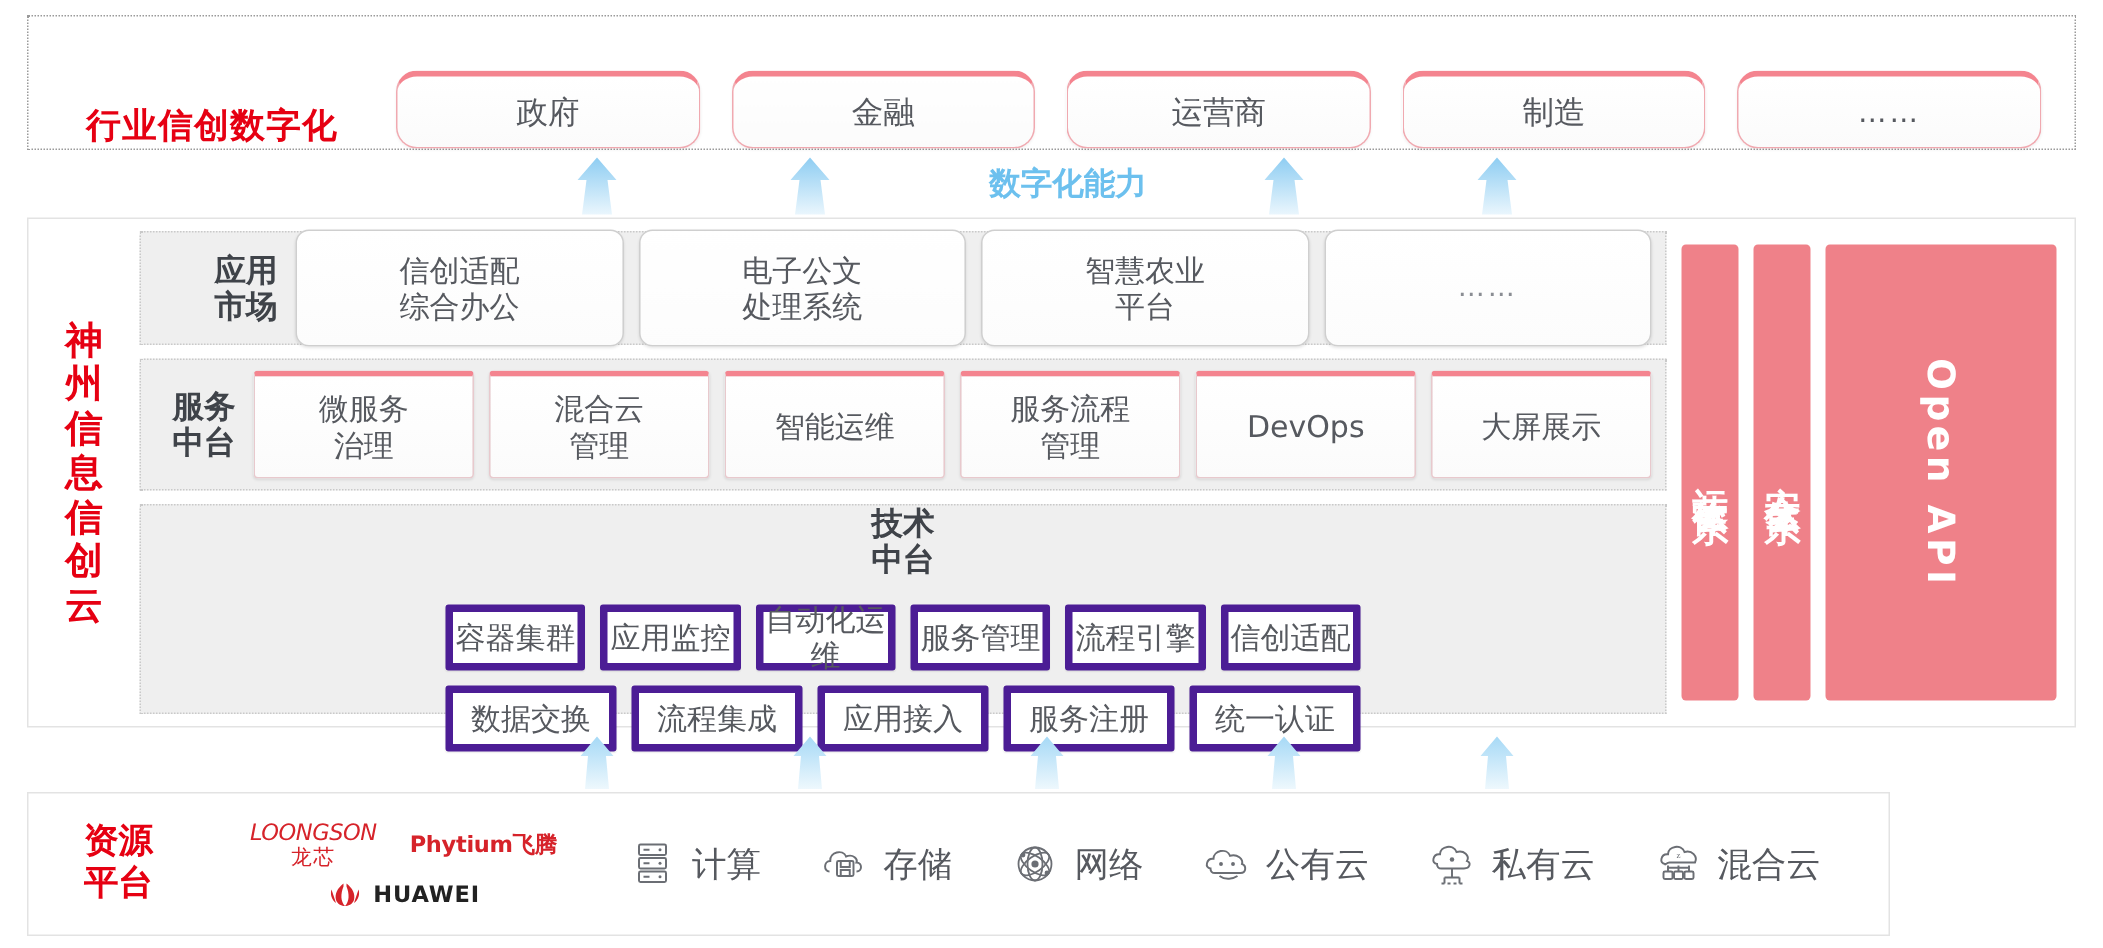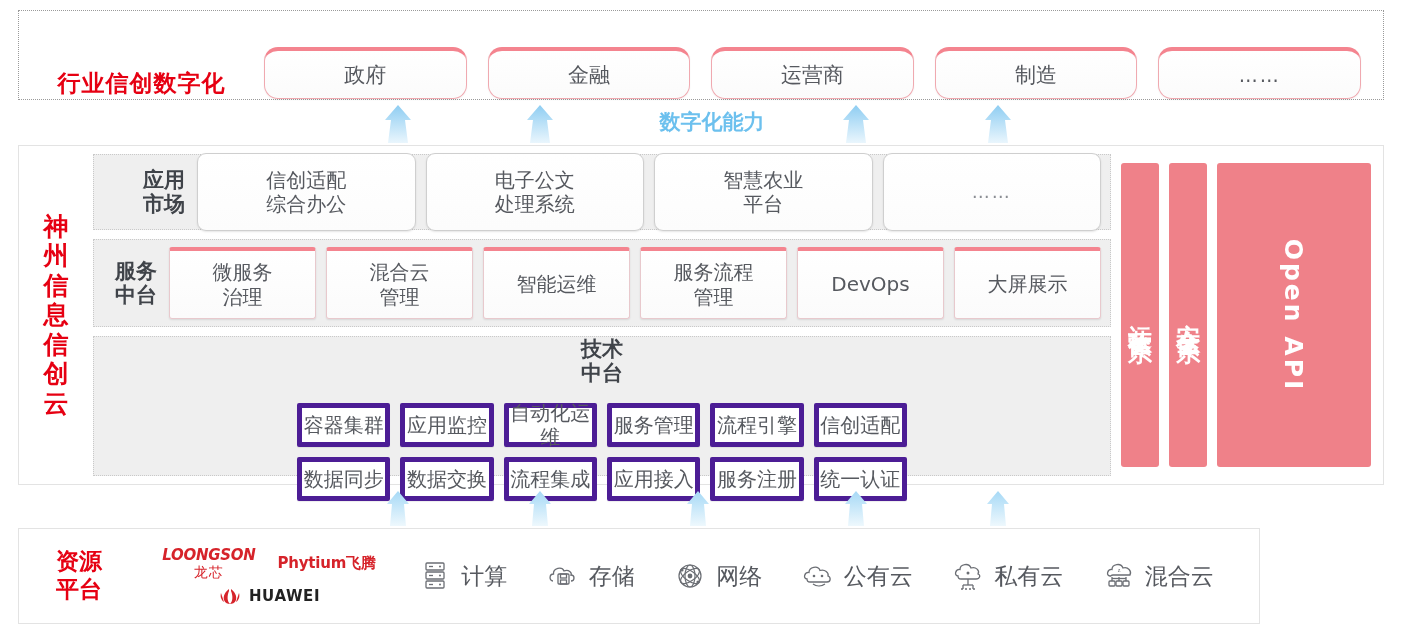--- a/index.html
+++ b/index.html
@@ -158,21 +158,21 @@
     width:120px;flex:0 0 120px;text-align:center;
     color:#e60012;font-weight:bold;font-size:23px;line-height:1.2;
   }
   .logos{
     flex:0 0 260px;display:flex;flex-direction:column;
     align-items:center;justify-content:center;gap:8px;
   }
   .logo-row{display:flex;align-items:center;gap:22px;}
   .logo-loongson{display:flex;flex-direction:column;align-items:center;line-height:1;}
   .ls-main{
-    color:#d6232a;font-weight:bold;font-style:italic;
+    color:#d6232a;font-weight:normal;font-style:italic;
     font-size:15px;letter-spacing:-.3px;
   }
   .ls-sub{color:#d6232a;font-size:14px;letter-spacing:1px;margin-top:2px;text-align:center;}
   .logo-phytium{
     color:#d6232a;font-weight:bold;font-size:15px;letter-spacing:-.2px;
   }
   .logo-huawei{display:flex;align-items:center;gap:7px;}
   .hw-mark{width:24px;height:18px;}
   .hw-text{color:#222;font-weight:bold;font-size:15px;letter-spacing:.6px;}
 
@@ -319,21 +319,20 @@
           <div class="tech-stack">
             <div class="tech-row">
               <div class="cell cell-tech">容器集群</div>
               <div class="cell cell-tech">应用监控</div>
               <div class="cell cell-tech">自动化运维</div>
               <div class="cell cell-tech">服务管理</div>
               <div class="cell cell-tech">流程引擎</div>
               <div class="cell cell-tech">信创适配</div>
             </div>
             <div class="tech-row">
-              <div class="cell cell-tech">数据同步</div>
               <div class="cell cell-tech">数据交换</div>
               <div class="cell cell-tech">流程集成</div>
               <div class="cell cell-tech">应用接入</div>
               <div class="cell cell-tech">服务注册</div>
               <div class="cell cell-tech">统一认证</div>
             </div>
           </div>
         </div>
 
       </div>

